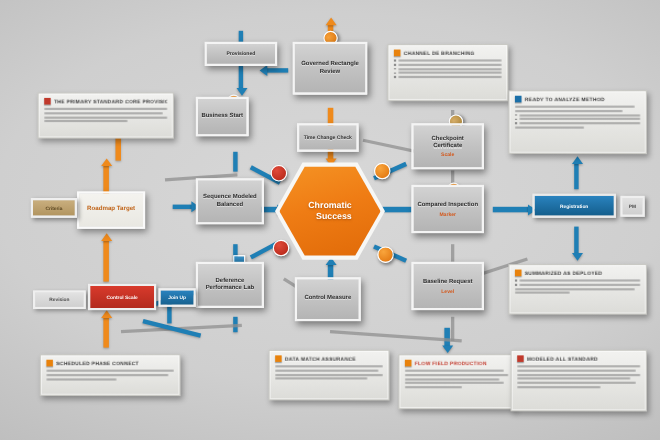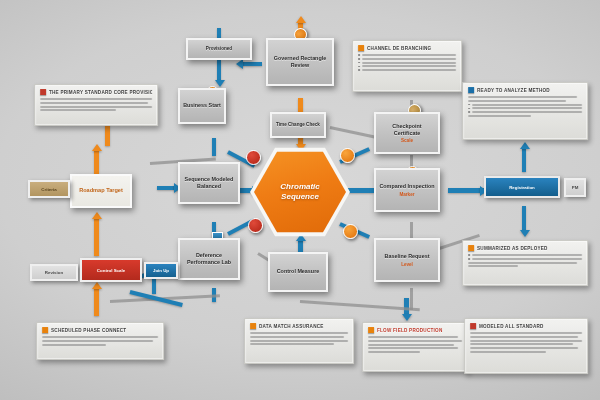--- a/index.html
+++ b/index.html
@@ -74,23 +74,22 @@
   .chip.gray{background:linear-gradient(180deg,#e2e2e2,#cfcfcf);color:#4a4a4a;}
   .chip.red{background:linear-gradient(180deg,#d83a2c,#b32a1d);color:#fff;}
   .chip.blue{background:linear-gradient(180deg,#2a83bf,#17618f);color:#fff;}
   .chip.bluebar{background:linear-gradient(180deg,#2a83bf,#145e8c);color:#fff;border:2px solid #eaeaea;}
 
   
   .hex{
     width:92px;height:84px;
     background:linear-gradient(165deg,#f59324 0%,#ef7c14 45%,#e06a08 100%);
     clip-path:polygon(25% 2%,75% 2%,100% 50%,75% 98%,25% 98%,0% 50%);
-    display:flex;align-items:center;justify-content:center;text-align:center;
+    display:flex;align-items:center;justify-content:center;text-align:right;
     filter:drop-shadow(2px 4px 5px rgba(0,0,0,.45));
-    font-style:italic;
   }
   .hex-ring{
     position:absolute;left:0;top:0;width:100px;height:92px;
     background:#f7f7f5;
     clip-path:polygon(25% 2%,75% 2%,100% 50%,75% 98%,25% 98%,0% 50%);
     filter:drop-shadow(2px 4px 6px rgba(0,0,0,.45));
   }
   .hex-wrap{position:absolute;width:100px;height:92px;}
   .hex-in{position:absolute;left:4px;top:4px;}
   .hex-t{font-size:8px;font-weight:bold;color:#fff;line-height:1.25;
@@ -222,21 +221,21 @@
       <span class="sr">marker-8</span>
     </div>
   <div class="marker orange" style="left:206px;top:86px;width:11px;height:11px;"></div>
   <div class="marker orange" style="left:406px;top:166px;width:11px;height:11px;"></div>
 
   <div class="node hex-wrap" style="left:250px;top:146px;">
     <div class="hex-ring"></div>
     <div class="hex hex-in">
       <div>
         <div class="hex-t">Chromatic</div>
-        <div class="hex-t">Sequence</div>
+        <div class="hex-t">Success</div>
       </div>
     </div>
   </div>
 
   <div class="node pbox" style="left:186px;top:38px;width:66px;height:22px;">
     <div class="pbox-t" style="font-size:4.6px">Provisioned</div>
   </div>
 
   <div class="node pbox" style="left:266px;top:38px;width:68px;height:48px;">
     <div class="pbox-t">Governed Rectangle Review</div>

